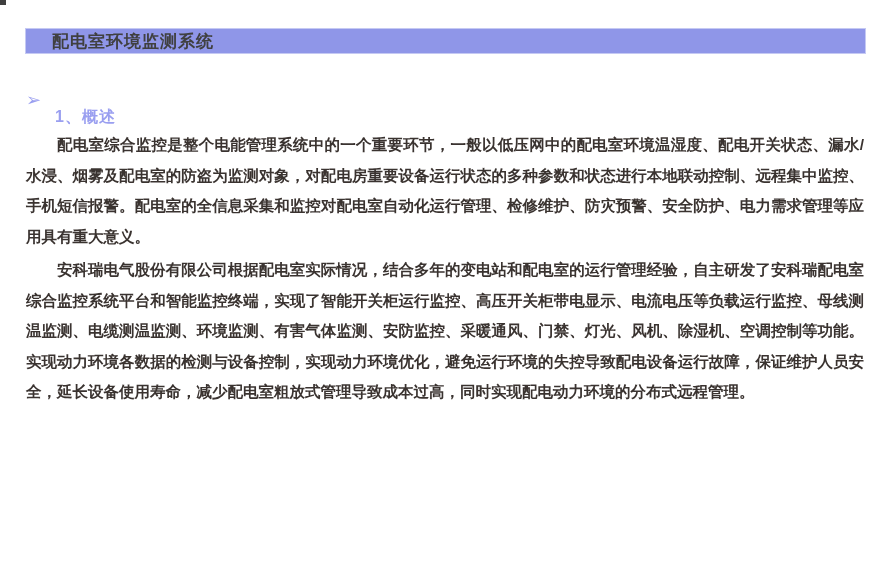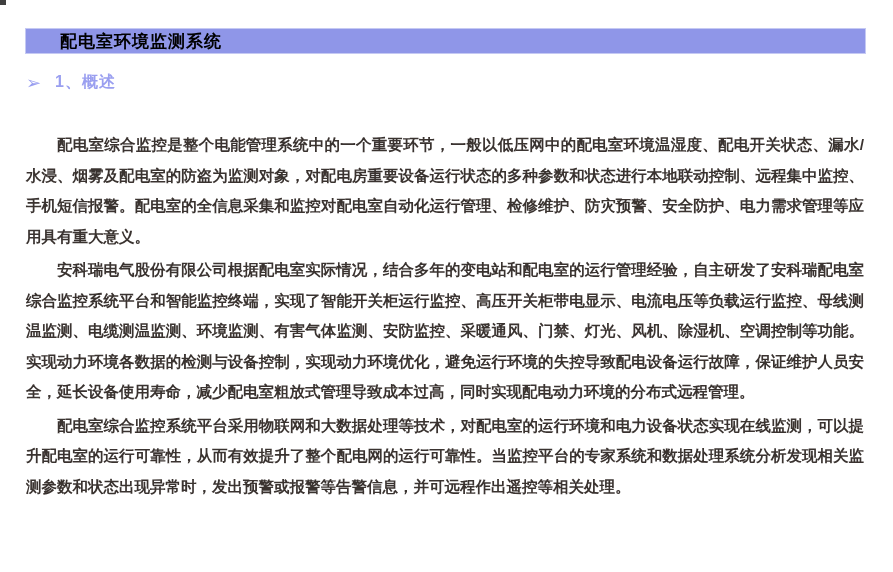--- a/index.html
+++ b/index.html
@@ -29,24 +29,24 @@
     top: 28px;
     width: 841px;
     height: 26px;
     background: #8f96e8;
     border: 1px solid #c5c9f3;
     box-sizing: border-box;
     display: flex;
     align-items: center;
   }
   .title-text {
-    margin-left: 34px;
+    margin-left: 26px;
     font-size: 17px;
     font-weight: bold;
-    color: #000000;
+    color: #404040;
     letter-spacing: 1px;
   }
   .section-heading {
     position: absolute;
     left: 26px;
     top: 72px;
     display: flex;
     align-items: center;
     color: #9a9ff0;
   }
@@ -54,20 +54,21 @@
     font-size: 18px;
     line-height: 1;
     margin-right: 14px;
     color: #9a9ff0;
   }
   .heading-label {
     font-size: 16px;
     font-weight: bold;
     letter-spacing: 1px;
     color: #9a9ff0;
+    margin-top: 35px;
   }
   .body-text {
     position: absolute;
     left: 26px;
     top: 106px;
     width: 838px;
     font-size: 15.5px;
     font-weight: bold;
     line-height: 30.5px;
     color: #3a3330;
@@ -91,16 +92,15 @@
   </div>
 
   <div class="section-heading">
     <span class="arrow-bullet">➢</span>
     <span class="heading-label">1、概述</span>
   </div>
 
   <div class="body-text">
     <p>配电室综合监控是整个电能管理系统中的一个重要环节，一般以低压网中的配电室环境温湿度、配电开关状态、漏水/水浸、烟雾及配电室的防盗为监测对象，对配电房重要设备运行状态的多种参数和状态进行本地联动控制、远程集中监控、手机短信报警。配电室的全信息采集和监控对配电室自动化运行管理、检修维护、防灾预警、安全防护、电力需求管理等应用具有重大意义。</p>
     <p>安科瑞电气股份有限公司根据配电室实际情况，结合多年的变电站和配电室的运行管理经验，自主研发了安科瑞配电室综合监控系统平台和智能监控终端，实现了智能开关柜运行监控、高压开关柜带电显示、电流电压等负载运行监控、母线测温监测、电缆测温监测、环境监测、有害气体监测、安防监控、采暖通风、门禁、灯光、风机、除湿机、空调控制等功能。实现动力环境各数据的检测与设备控制，实现动力环境优化，避免运行环境的失控导致配电设备运行故障，保证维护人员安全，延长设备使用寿命，减少配电室粗放式管理导致成本过高，同时实现配电动力环境的分布式远程管理。</p>
-    <p>配电室综合监控系统平台采用物联网和大数据处理等技术，对配电室的运行环境和电力设备状态实现在线监测，可以提升配电室的运行可靠性，从而有效提升了整个配电网的运行可靠性。当监控平台的专家系统和数据处理系统分析发现相关监测参数和状态出现异常时，发出预警或报警等告警信息，并可远程作出遥控等相关处理。</p>
   </div>
 
 </div>
 
 </body></html>

